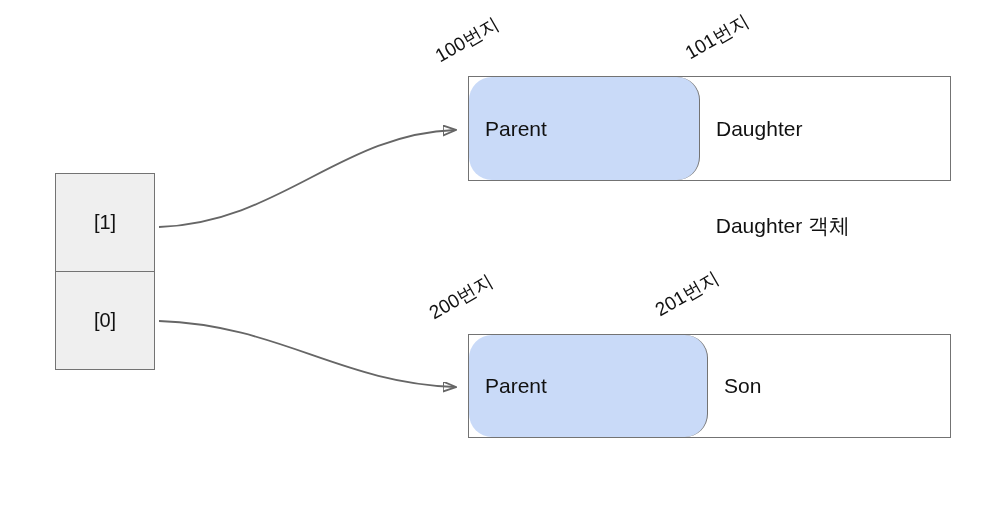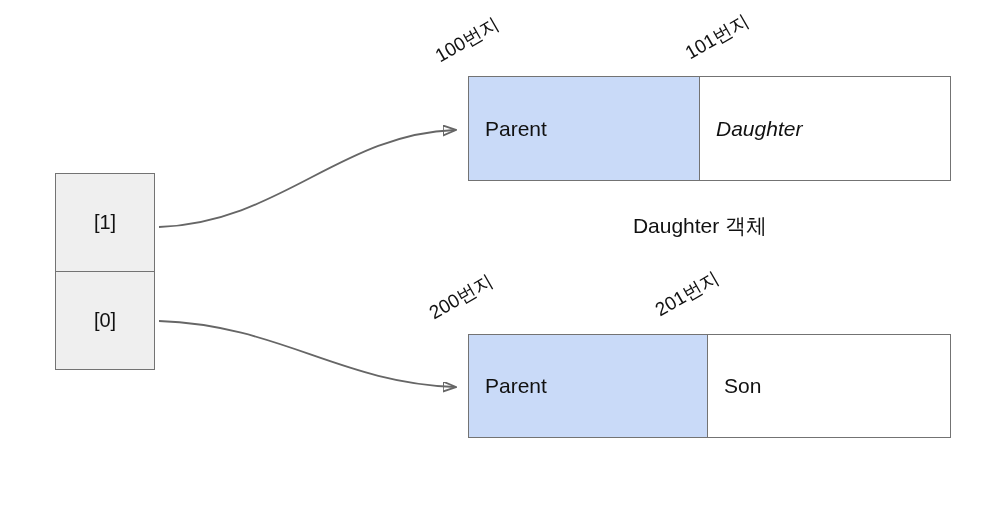--- a/index.html
+++ b/index.html
@@ -44,32 +44,32 @@
     background:#ffffff;
   }
   .obj-box.daughter{left:468px;top:76px;}
   .obj-box.son{left:468px;top:334px;height:104px;}
   .ocell{
     display:flex;align-items:center;
     padding-left:16px;
     font-size:21px;
     box-sizing:border-box;
   }
-  .ocell.hl{background:var(--highlight-cell);border-right:1.5px solid var(--border);}
+  .ocell.hl{background:var(--highlight-cell);border-right:1.5px solid var(--border);border-radius:23px;}
   .daughter .ocell.hl{width:231px;}
-  .daughter .ocell.plain{flex:1;font-style:italic;}
+  .daughter .ocell.plain{flex:1;}
   .son .ocell.hl{width:239px;}
   .son .ocell.plain{flex:1;}
 
   
   .caption{
     position:absolute;text-align:center;font-size:21px;white-space:nowrap;
   }
   .cap-array{left:6px;top:404px;width:200px;}
-  .cap-daughter{left:550px;top:212px;width:300px;}
+  .cap-daughter{left:550px;top:212px;width:300px;text-align:right;}
   .cap-son{left:555px;top:484px;width:300px;}
 
   
   .addr{
     position:absolute;
     font-size:19px;
     white-space:nowrap;
     transform:rotate(-30deg);
     transform-origin:0 100%;
     height:24px;line-height:24px;

